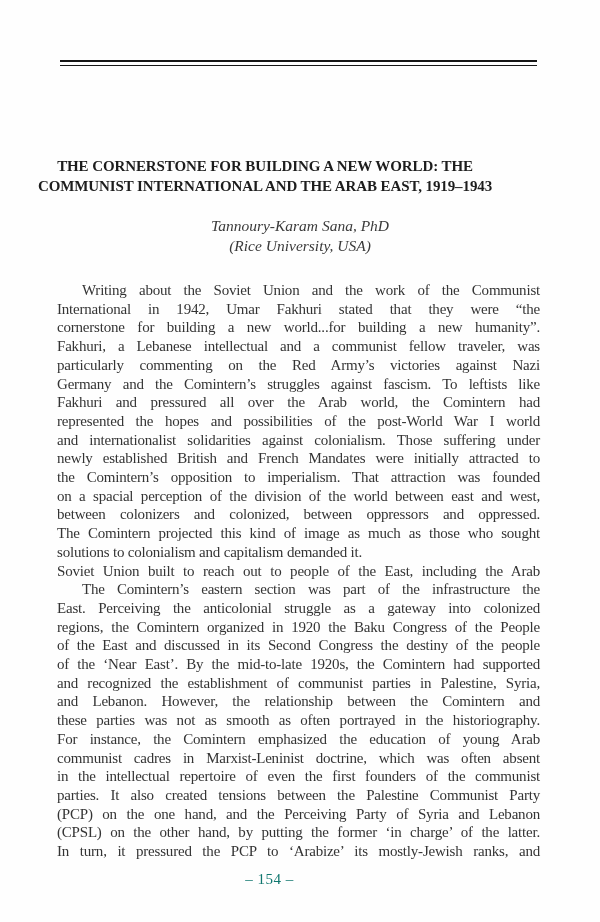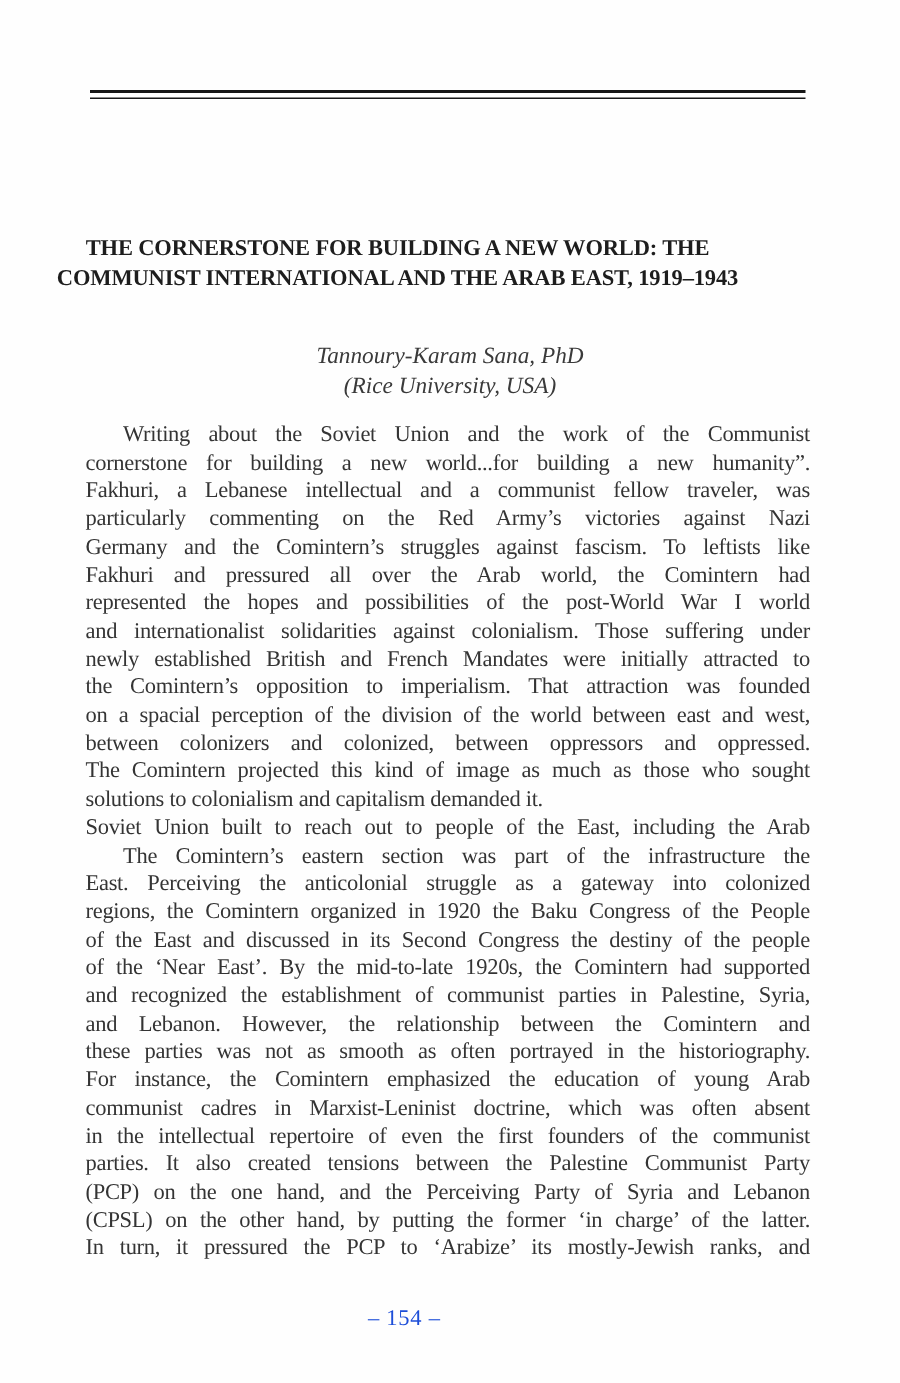--- a/index.html
+++ b/index.html
@@ -34,21 +34,21 @@
     text-align: center;
     color: var(--heading, #1d1d1d);
     font-weight: bold;
     font-size: 15px;
     line-height: 20px;
     letter-spacing: -0.1px;
   }
   .title-line { white-space: nowrap; }
   .author-block {
     position: absolute;
-    top: 228px;
+    top: 216px;
     left: 0;
     width: 600px;
     text-align: center;
     font-style: italic;
     font-size: 15.5px;
     line-height: 20px;
     color: #3a3a3a;
   }
   .body-block {
     position: absolute;
@@ -66,21 +66,21 @@
   }
   .line.jl { text-align-last: justify; }
   .line.indent { text-indent: 25px; }
   .footer {
     position: absolute;
     top: 871px;
     left: 0;
     width: 539px;
     text-align: center;
     font-size: 15px;
-    color: #1d4ed8;
+    color: #0f766e;
     letter-spacing: 0.5px;
   }
 </style>
 </head>
 <body>
 
 <div class="page">
 
   <div class="rule-double"></div>
 
@@ -90,20 +90,21 @@
   </div>
 
   <div class="author-block">
     <div>Tannoury-Karam Sana, PhD</div>
     <div>(Rice University, USA)</div>
   </div>
 
   <div class="body-block">
     <div>
         <div class="line indent jl">Writing about the Soviet Union and the work of the Communist</div>
+        <div class="line jl">International in 1942, Umar Fakhuri stated that they were “the</div>
         <div class="line jl">cornerstone for building a new world...for building a new humanity”.</div>
         <div class="line jl">Fakhuri, a Lebanese intellectual and a communist fellow traveler, was</div>
         <div class="line jl">particularly commenting on the Red Army’s victories against Nazi</div>
         <div class="line jl">Germany and the Comintern’s struggles against fascism. To leftists like</div>
         <div class="line jl">Fakhuri and pressured all over the Arab world, the Comintern had</div>
         <div class="line jl">represented the hopes and possibilities of the post-World War I world</div>
         <div class="line jl">and internationalist solidarities against colonialism. Those suffering under</div>
         <div class="line jl">newly established British and French Mandates were initially attracted to</div>
         <div class="line jl">the Comintern’s opposition to imperialism. That attraction was founded</div>
         <div class="line jl">on a spacial perception of the division of the world between east and west,</div>

